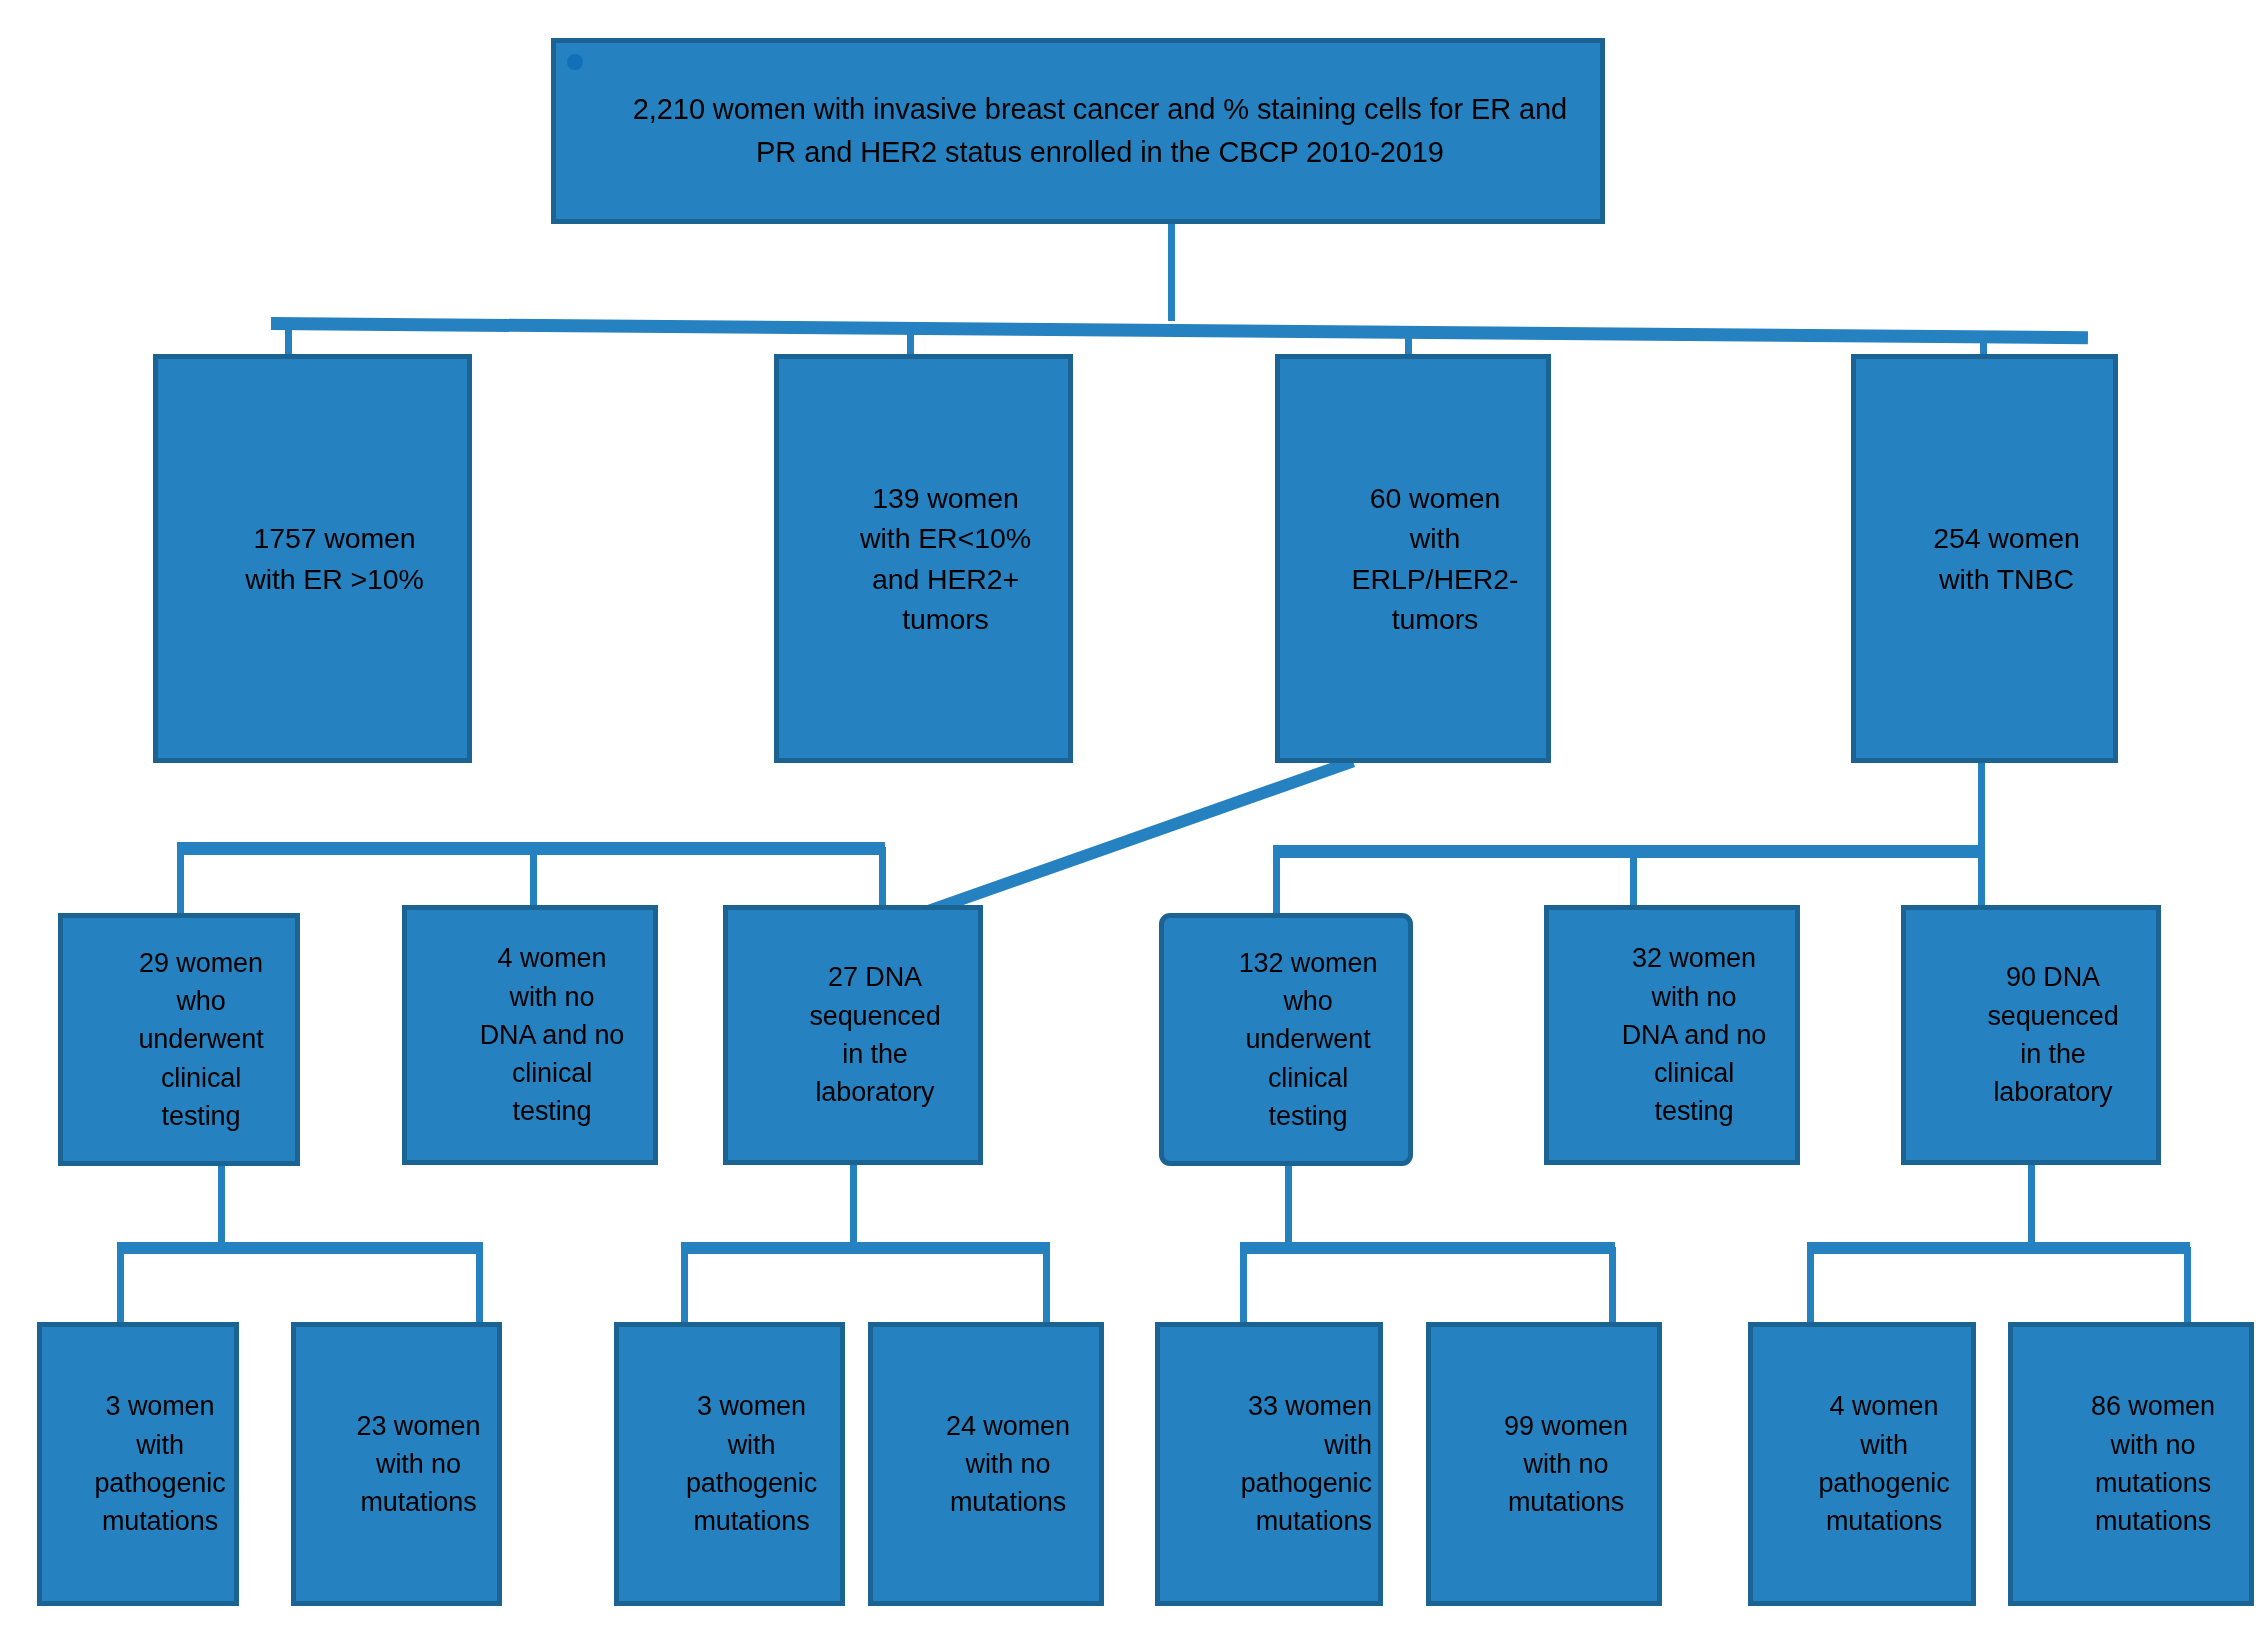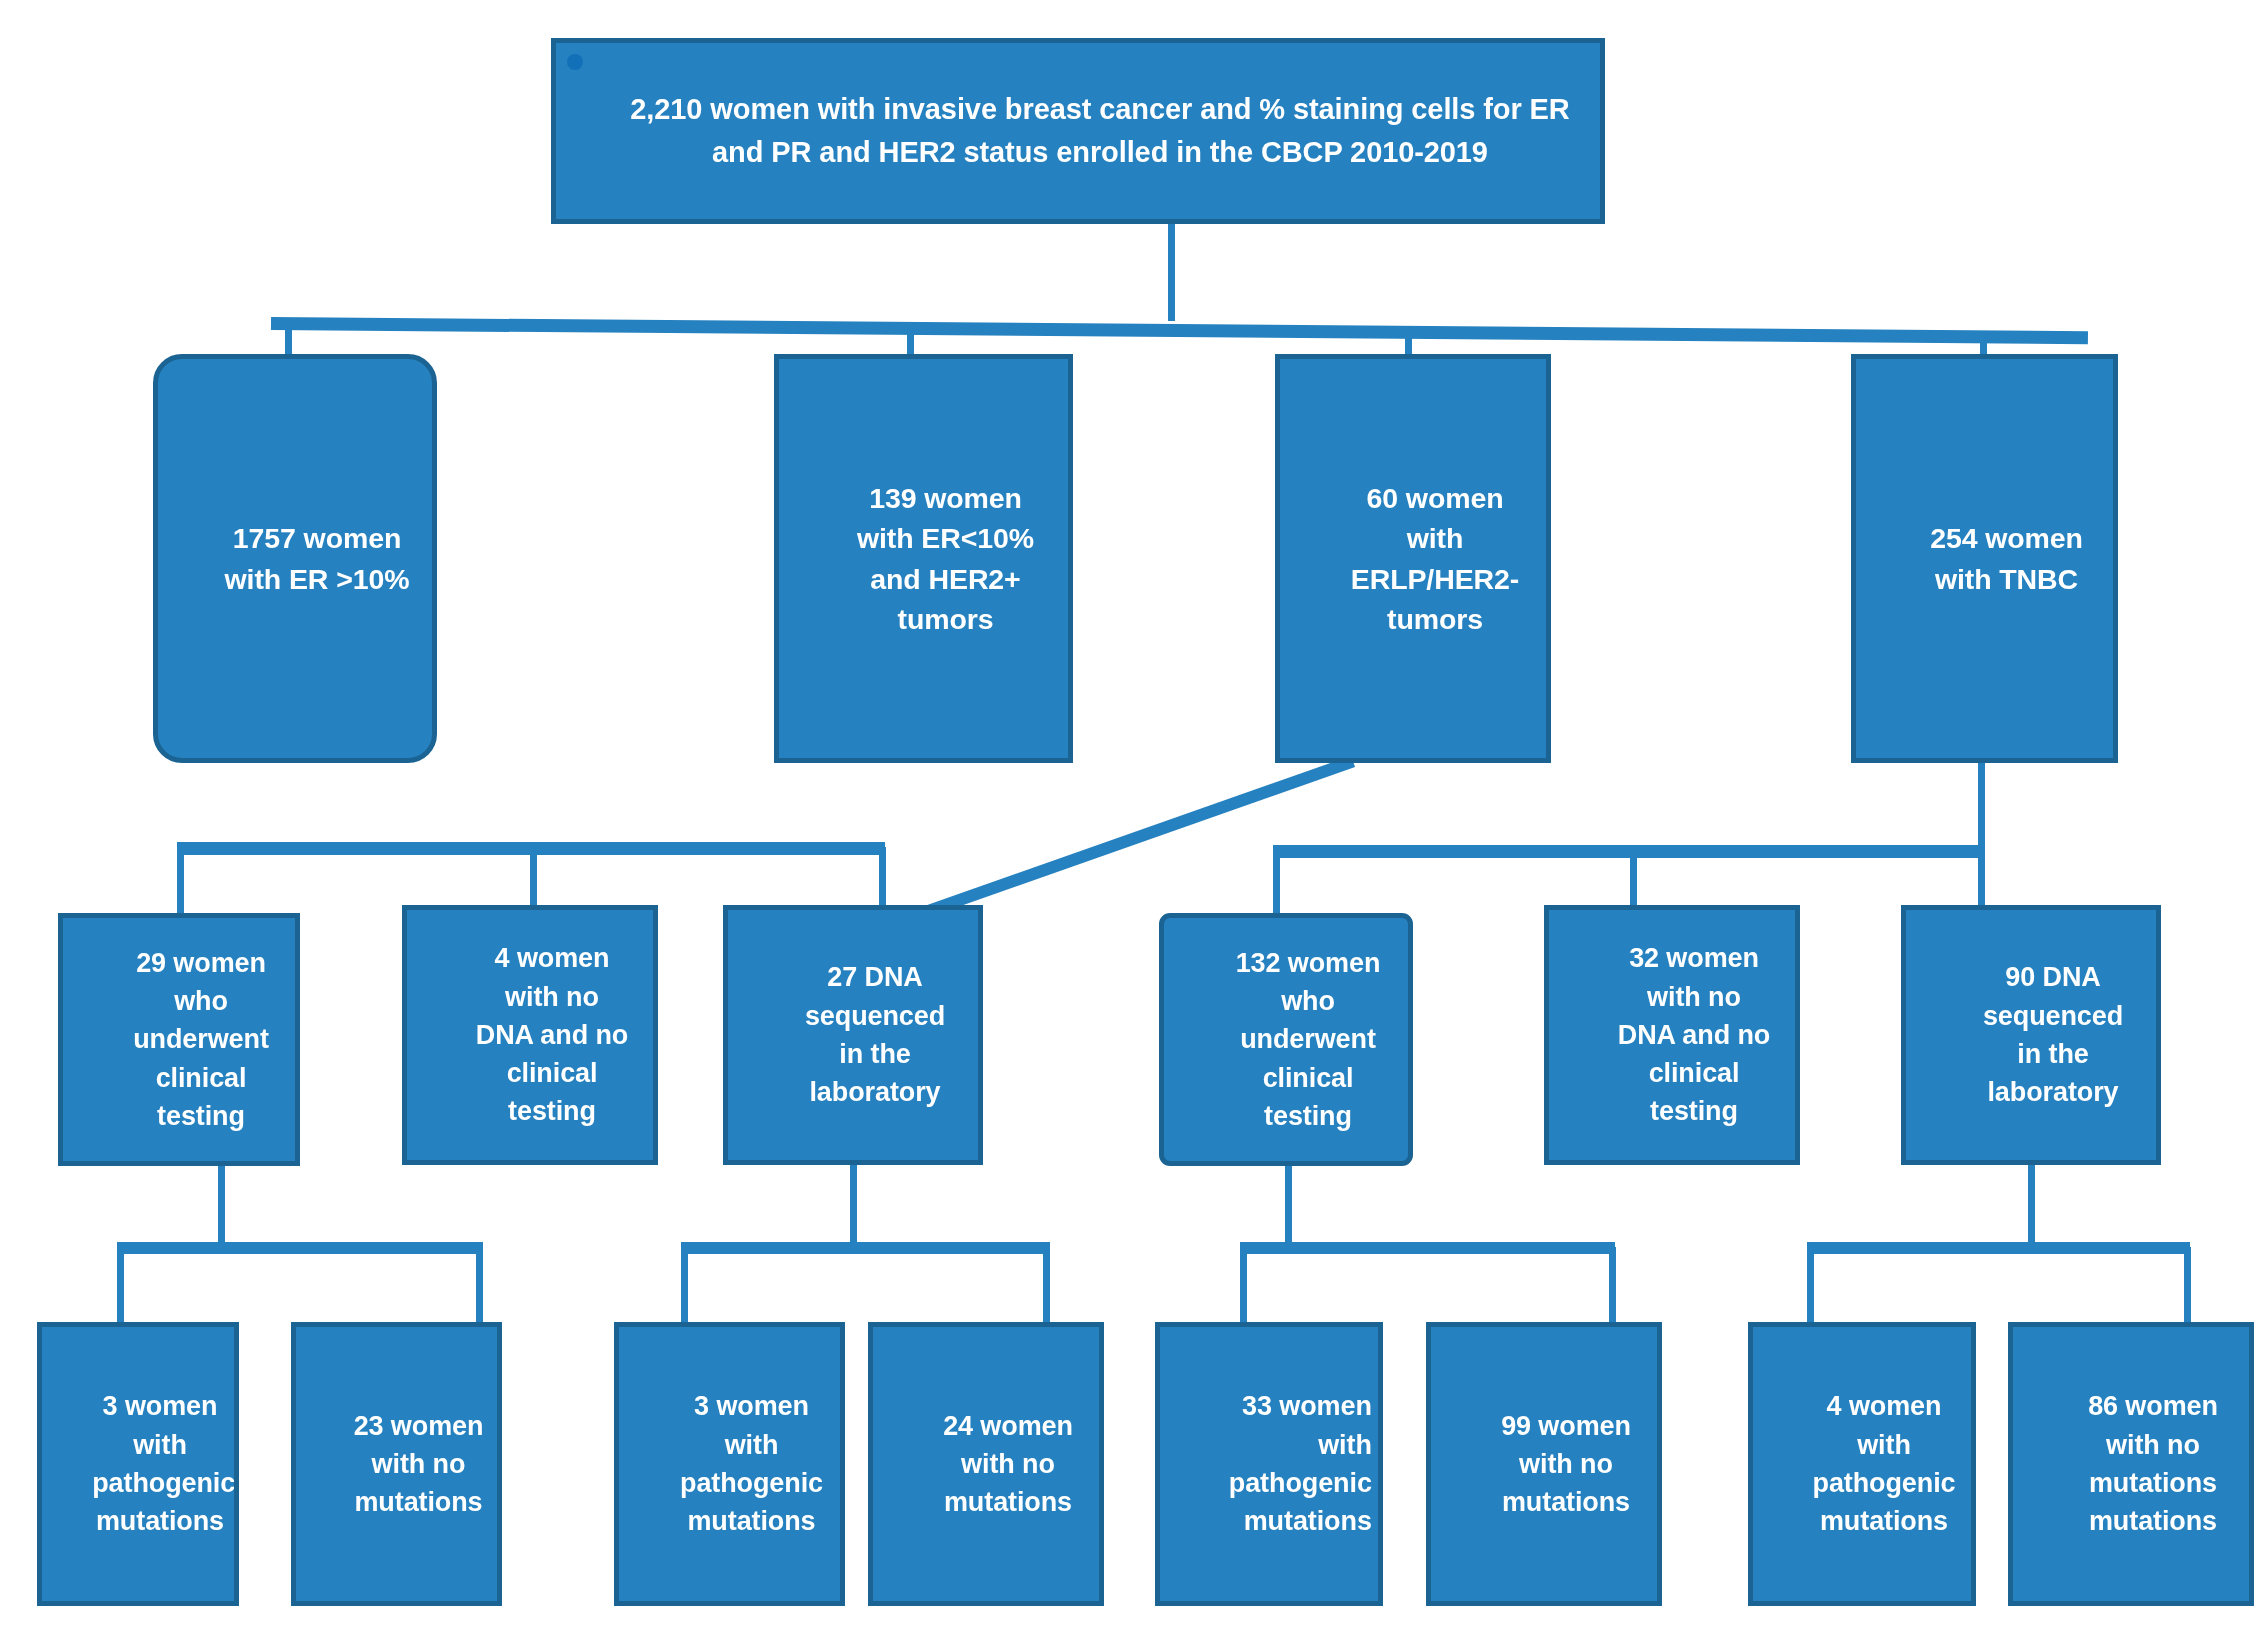--- a/index.html
+++ b/index.html
@@ -18,22 +18,22 @@
     background: #ffffff;
     overflow: hidden;
   }
 
   
   .fbox {
     position: absolute;
     box-sizing: border-box;
     background: #2581BF;
     border: 5.6px solid #1A6393;
-    color: #ffffff;
-    font-weight: bold;
+    color: #000000;
+    font-weight: normal;
     display: flex;
     align-items: center;
     justify-content: center;
     text-align: center;
     line-height: 1.42;
     letter-spacing: -0.1px;
     z-index: 5;
     overflow: hidden;
     padding-left: 44px;
   }
@@ -92,21 +92,21 @@
 
   <div class="vline" style="left:1168px; top:223px; width:6.8px; height:98px;"></div>
 
   <div class="diag" style="left:271px; top:317px; width:1817px; height:13px; transform:rotate(0.45deg);"></div>
 
   <div class="vline" style="left:285px; top:323px; width:6.8px; height:88px;"></div>
   <div class="vline" style="left:907px; top:327px; width:6.8px; height:84px;"></div>
   <div class="vline" style="left:1405px; top:331px; width:6.8px; height:81px;"></div>
   <div class="vline" style="left:1980px; top:335px; width:6.8px; height:76px;"></div>
 
-  <div class="fbox" style="left:153px; top:354px; width:284px; height:409px; font-size:28.5px;border-radius:29px;">
+  <div class="fbox" style="left:153px; top:354px; width:319px; height:409px; font-size:28.5px;">
     <span class="txt">1757 women
 with ER &gt;10%</span>
   </div>
 
   <div class="fbox" style="left:774px; top:354px; width:299px; height:409px; font-size:28.5px;">
     <span class="txt">139 women
 with ER&lt;10%
 and HER2+
 tumors</span>
   </div>

